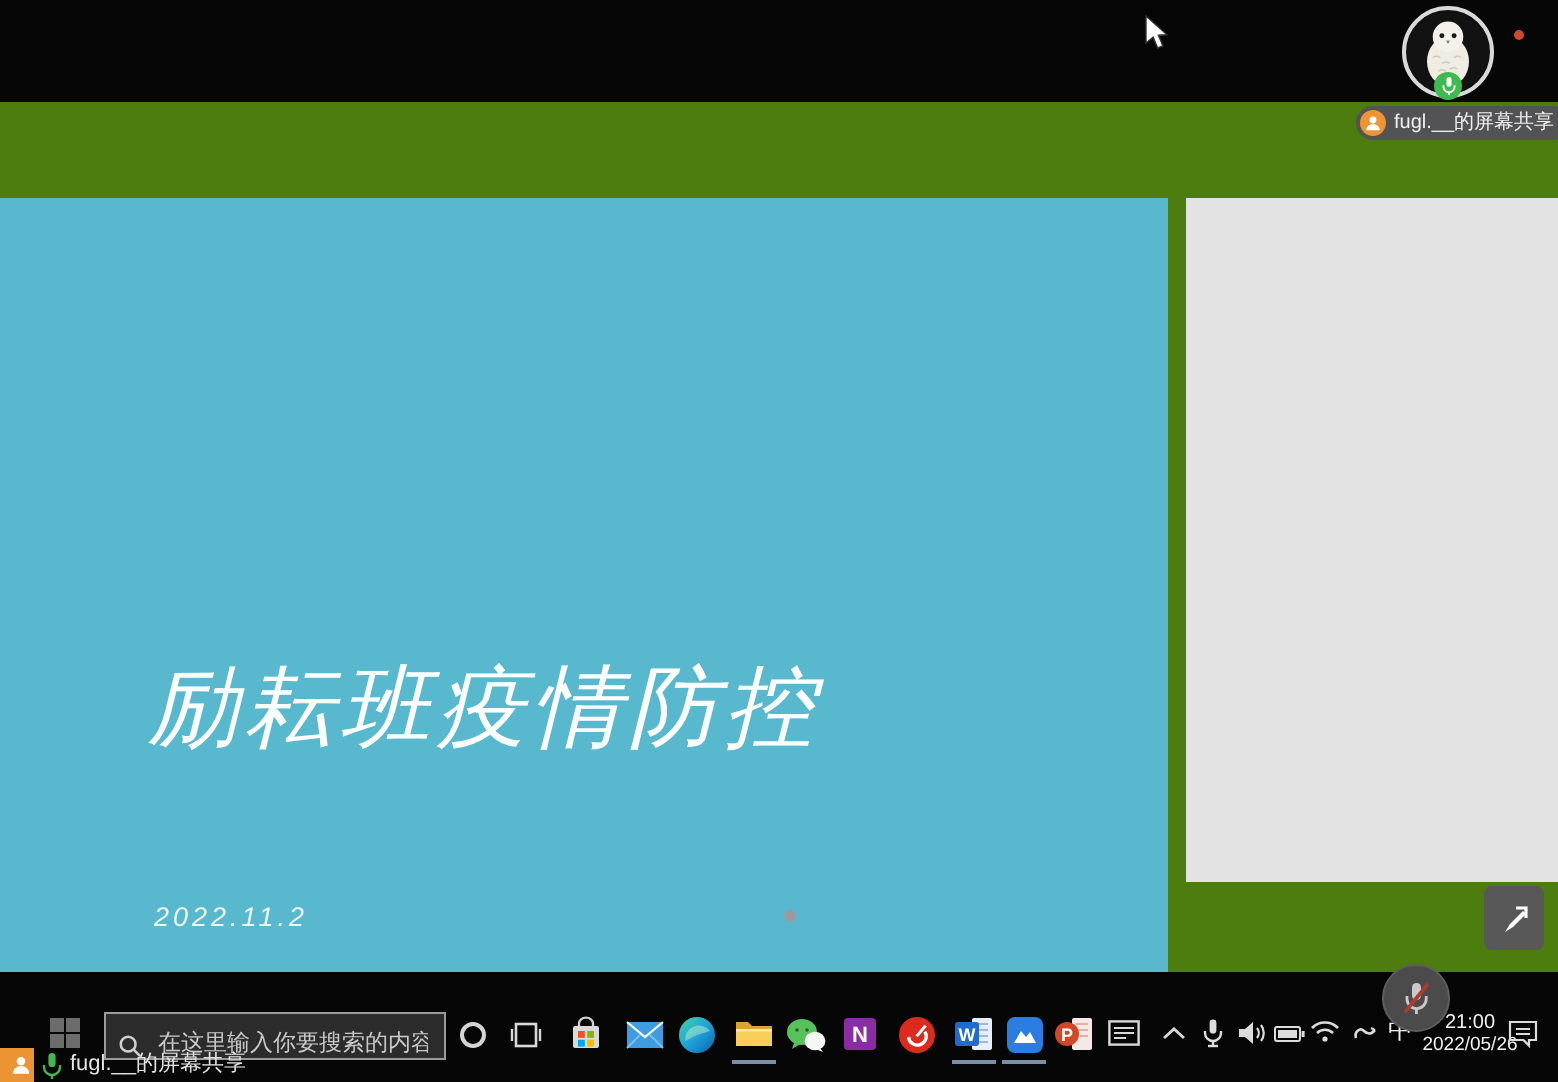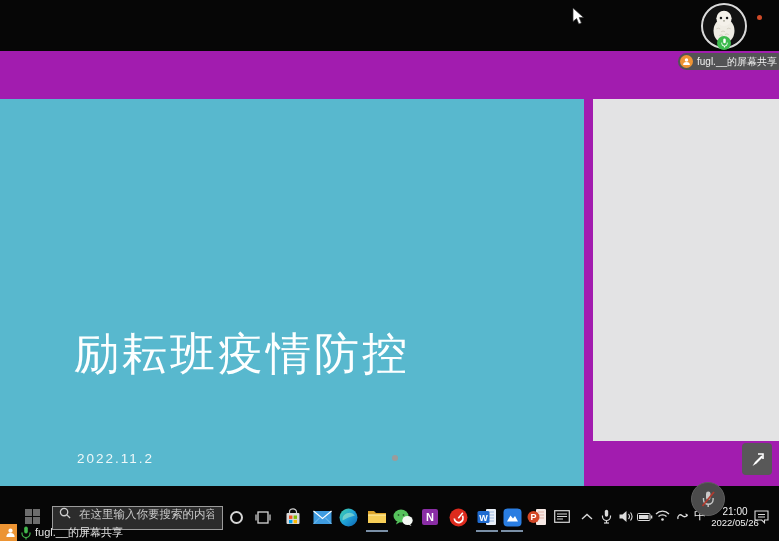--- a/index.html
+++ b/index.html
@@ -1,17 +1,17 @@
 <!DOCTYPE html>
 <html><head>
 <meta charset="utf-8">
 <style>
   html,body{margin:0;padding:0;background:#fff;}
   *{box-sizing:border-box;}
-  .app{position:relative;width:779px;height:541px;background:#a21caf;overflow:hidden;
+  .app{position:relative;width:779px;height:541px;background:#4d7c0f;overflow:hidden;
        font-family:"Liberation Sans",sans-serif;}
   .abs{position:absolute;}
 
   
   .topbar{left:0;top:0;width:779px;height:51px;background:#060606;}
   .cursor{left:572;top:7;}
   .cursor{left:572px;top:7px;}
   .avatar{left:701px;top:3px;width:46px;height:46px;border-radius:50%;
           border:2px solid #d9d9d9;background:#121212;overflow:visible;}
   .avatar svg{border-radius:50%;display:block;}
@@ -21,37 +21,37 @@
   .red-dot{left:757px;top:15px;width:5px;height:5px;border-radius:50%;background:#cf4a28;}
 
   
   .share-badge{left:678px;top:53px;height:17px;background:#535355;border-radius:9px;
                display:flex;align-items:center;gap:4px;padding:0 8px 0 2px;}
   .person-chip{width:13px;height:13px;border-radius:50%;background:#ef9434;
                display:flex;align-items:center;justify-content:center;flex:0 0 auto;}
   .share-badge .lbl{font-size:10px;color:#f0f0f0;white-space:nowrap;line-height:1;}
 
   
-  .slide{left:0;top:99px;width:584px;height:435px;background:#58b8ce;}
+  .slide{left:0;top:99px;width:584px;height:435px;background:#58b8ce;font-style:italic;}
   .slide-title{position:absolute;left:74px;top:228px;color:#fdffff;font-size:45px;
                line-height:54px;font-weight:300;letter-spacing:3px;white-space:nowrap;}
   .slide-date{position:absolute;left:77px;top:352px;color:#eef8f9;font-size:13.5px;
               letter-spacing:2px;}
   .panel{left:593px;top:99px;width:186px;height:342px;background:#e3e3e4;}
 
   .page-dot{left:392px;top:455px;width:6px;height:6px;border-radius:50%;background:#9b9b9b;}
   .pen-btn{left:742px;top:443px;width:30px;height:32px;background:#585858;border-radius:4px;
            display:flex;align-items:center;justify-content:center;}
 
   
   .taskbar{left:0;top:486px;width:779px;height:55px;background:#060606;}
   .start{left:22px;top:506px;width:20px;height:20px;display:flex;align-items:center;
          justify-content:center;opacity:.75;}
   .search{left:52px;top:506px;width:171px;height:24px;background:#2c2c2c;
-          border:1px solid #9b9b9b;display:flex;align-items:flex-start;padding:0 6px;gap:6px;}
+          border:1px solid #9b9b9b;display:flex;align-items:flex-end;padding:0 6px;gap:6px;}
   .search input{flex:1;background:transparent;border:none;outline:none;color:#c9c9c9;
                 font-size:11.5px;font-family:"Liberation Sans",sans-serif;min-width:0;}
   .search input::placeholder{color:#c9c9c9;opacity:1;}
   .cortana{left:230px;top:511px;width:13px;height:13px;border-radius:50%;
            border:2px solid #d5d5d5;}
   .taskview{left:255px;top:510px;}
   .appicon{width:20px;height:20px;top:507px;display:flex;align-items:center;justify-content:center;}
   .runline{top:530px;height:2px;width:22px;background:#7a8fa6;}
   .tray{display:flex;align-items:center;justify-content:center;}
   .ime{left:694px;top:509px;color:#f0f0f0;font-size:12.5px;line-height:1;}

